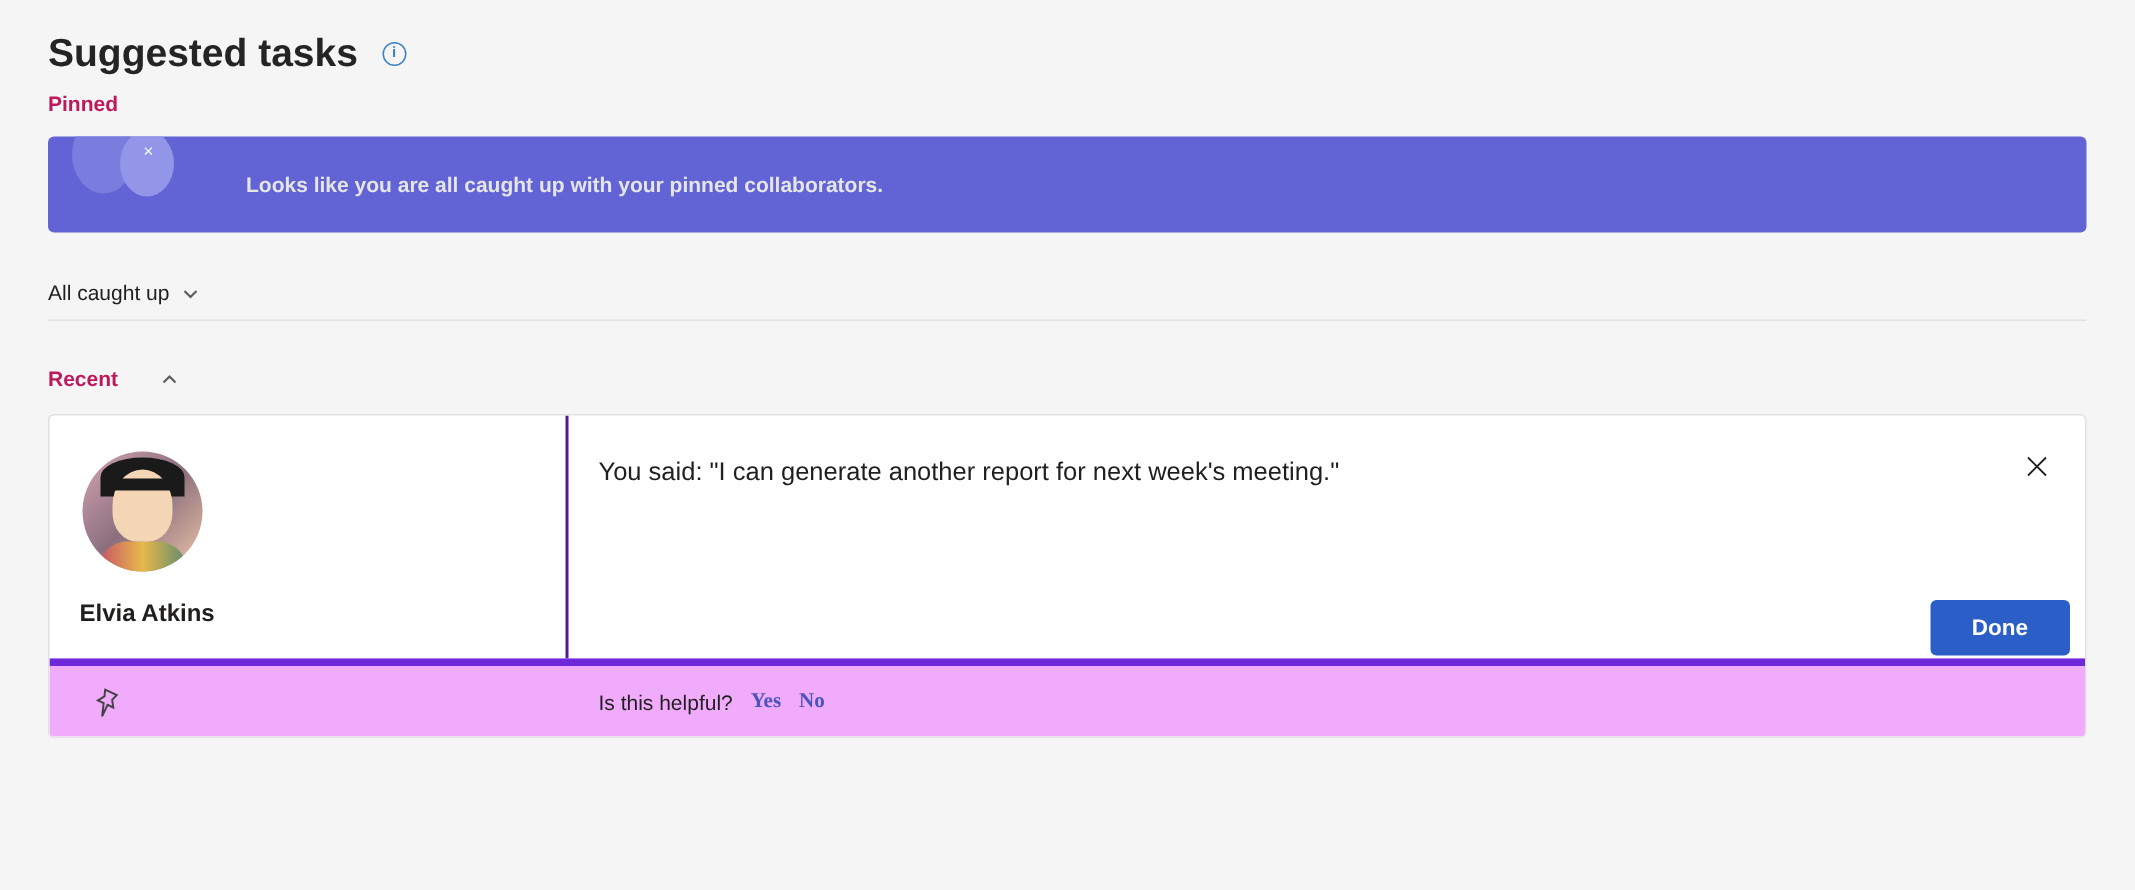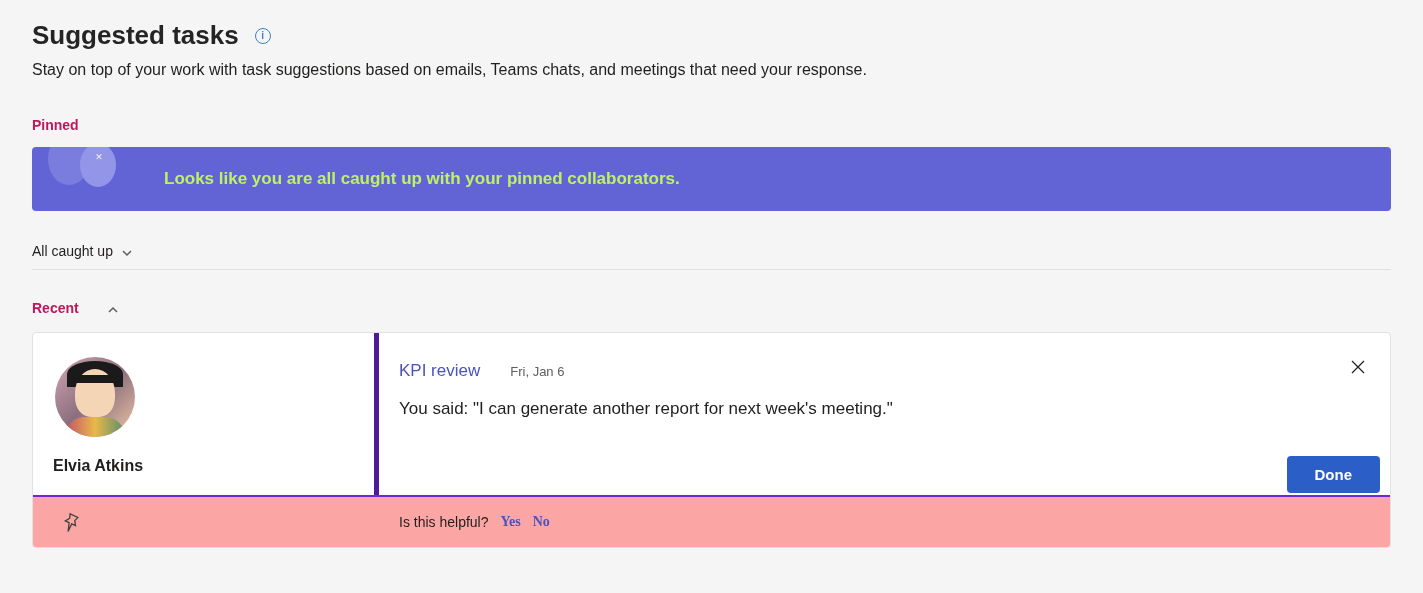--- a/index.html
+++ b/index.html
@@ -95,22 +95,22 @@
       width: 10px;
       height: 10px;
       color: #fff;
       font-size: 9px;
       display: flex;
       align-items: center;
       justify-content: center;
       opacity: 0.9;
     }
     .banner-text {
-      color: #bef264;
-      font-size: 17px;
+      color: #e5e5e5;
+      font-size: 14px;
       font-weight: 600;
     }
     .expand-row {
       display: flex;
       align-items: center;
       gap: 8px;
       cursor: pointer;
       padding: 6px 0;
       margin-bottom: 4px;
     }
@@ -150,21 +150,21 @@
     .card-main {
       display: flex;
       min-height: 154px;
     }
     .card-left {
       width: 346px;
       padding: 24px 20px 20px 20px;
       display: flex;
       flex-direction: column;
       align-items: flex-start;
-      border-right: 5px solid #4c1d95;
+      border-right: 2px solid #4c1d95;
     }
     .avatar {
       width: 80px;
       height: 80px;
       border-radius: 50%;
       background: linear-gradient(135deg, #d4a5b5 0%, #8b6f7d 50%, #f0c7a8 100%);
       margin-bottom: 20px;
       margin-left: 2px;
       position: relative;
       overflow: hidden;
@@ -260,22 +260,22 @@
       color: #fff;
       border: none;
       border-radius: 4px;
       padding: 10px 28px;
       font-size: 15px;
       font-weight: 600;
       cursor: pointer;
       font-family: inherit;
     }
     .card-footer {
-      background: #fca5a5;
-      border-top: 2px solid #6d28d9;
+      background: #f0abfc;
+      border-top: 5px solid #6d28d9;
       display: flex;
       align-items: center;
       height: 52px;
     }
     .footer-left {
       width: 346px;
       display: flex;
       align-items: center;
       padding-left: 28px;
     }
@@ -306,21 +306,20 @@
     }
   </style>
 </head>
 <body>
 
 <div class="container">
   <div class="header">
     <h1 class="page-title">Suggested tasks</h1>
     <div class="info-icon">i</div>
   </div>
-  <p class="subtitle">Stay on top of your work with task suggestions based on emails, Teams chats, and meetings that need your response.</p>
 
   <div class="section-label">Pinned</div>
 
   <div class="banner">
     <div class="balloons">
       <div class="balloon1"></div>
       <div class="balloon2"></div>
       <div class="balloon-x">✕</div>
     </div>
     <div class="banner-text">Looks like you are all caught up with your pinned collaborators.</div>
@@ -354,24 +353,20 @@
           <div class="avatar-face"></div>
           <div class="avatar-bangs"></div>
         </div>
         <div class="person-name">Elvia Atkins</div>
       </div>
       <div class="card-right">
         <div class="close-btn">
           <svg viewBox="0 0 16 16" stroke="#201f1e" stroke-width="1.2" fill="none">
             <path d="M2 2 L14 14 M14 2 L2 14"></path>
           </svg>
-        </div>
-        <div class="card-header-row">
-          <span class="task-title">KPI review</span>
-          <span class="task-date">Fri, Jan 6</span>
         </div>
         <div class="task-body">You said: "I can generate another report for next week's meeting."</div>
         <button class="done-btn">Done</button>
       </div>
     </div>
     <div class="card-footer">
       <div class="footer-left">
         <div class="pin-icon">
           <svg viewBox="0 0 20 20" fill="none" stroke="#424242" stroke-width="1.3">
             <path d="M12 2 L18 8 L14 10 L13 15 L10 12 L4 18 L8 10 L5 7 L10 6 Z" transform="rotate(-20 10 10)"></path>

